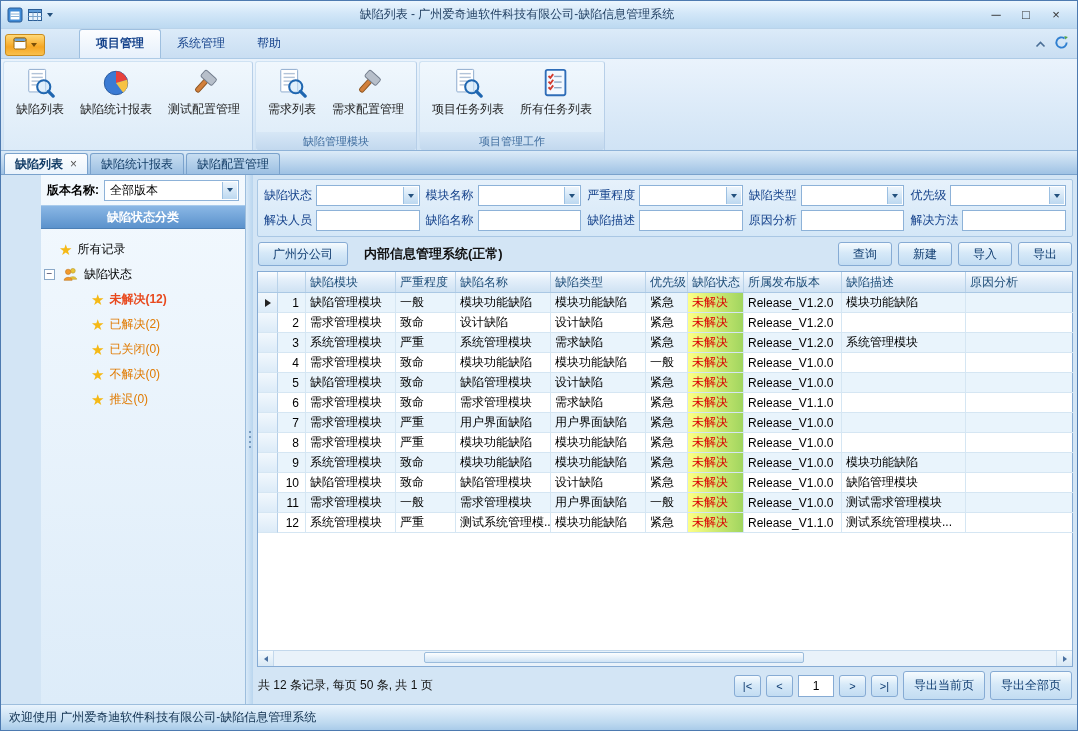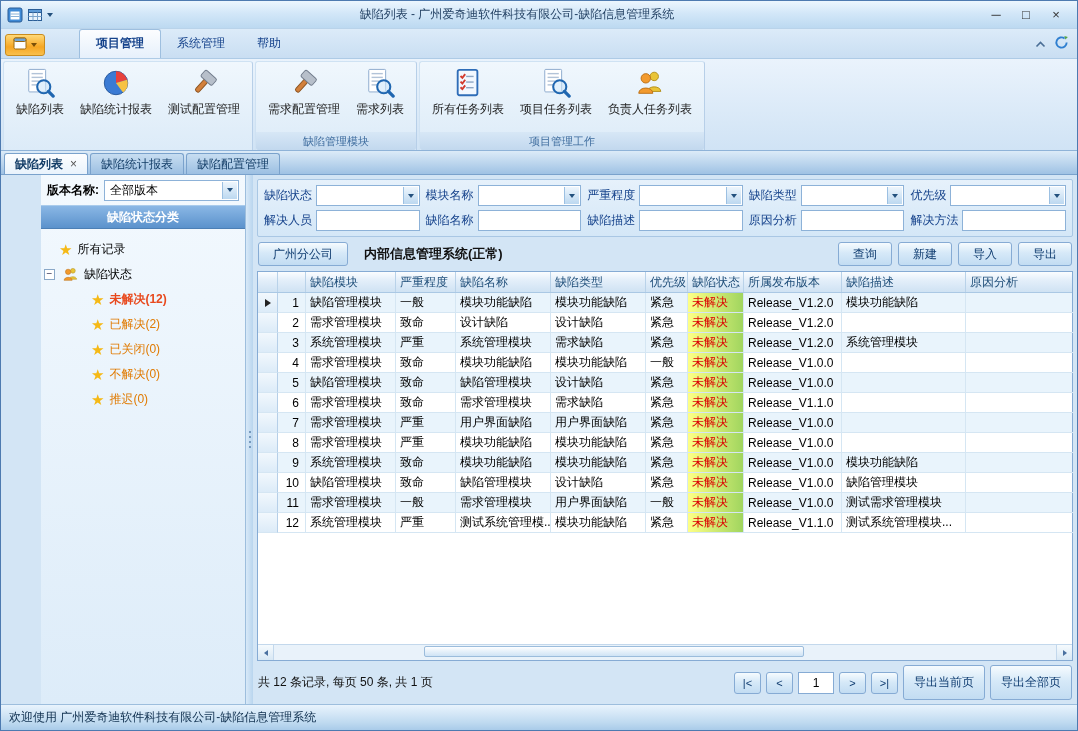--- a/index.html
+++ b/index.html
@@ -96,21 +96,21 @@
   .hs-track{flex:1;height:15px;position:relative;}
   .hs-thumb{position:absolute;left:150px;top:1px;width:380px;height:11px;background:linear-gradient(#fdfeff,#cfe3f5);border:1px solid #9bbcdc;border-radius:2px;}
   .tri-l{width:0;height:0;border-top:3.5px solid transparent;border-bottom:3.5px solid transparent;border-right:4.5px solid #4a70a0;}
   .tri-r{width:0;height:0;border-top:3.5px solid transparent;border-bottom:3.5px solid transparent;border-left:4.5px solid #4a70a0;}
 
   
   .pagerrow{flex:0 0 32px;display:flex;align-items:center;gap:5px;padding:4px 1px;}
   .psummary{color:#111;}
   .pbtn{width:27px;height:22px;padding:0;background:linear-gradient(#f6fbfe,#d6e9f8 45%,#c2dcf2);border:1px solid #86abd4;border-radius:3px;color:#0f3c70;font:inherit;font-size:11px;}
   .pinput{width:36px;height:22px;border:1px solid #86abd4;text-align:center;font:inherit;background:#fff;}
-  .pexp{padding:0 10px;height:35px;}
+  .pexp{padding:0 10px;height:29px;}
 
   
   .statusbar{flex:0 0 26px;background:linear-gradient(#e9f4fd,#bfdaf0 70%,#a9cbe9);border-top:1px solid #9dbedd;display:flex;align-items:center;padding:0 8px;color:#10304f;}
   .sb-right{margin-left:auto;display:flex;align-items:center;gap:4px;}
   .sb-item{padding:0 8px;border-left:1px solid #b9d3ea;display:flex;align-items:center;gap:4px;white-space:nowrap;}
 </style>
 </head>
 <body>
 
 <div class="window">
@@ -212,93 +212,82 @@
             </span>
             <span class="rlab">测试配置管理</span>
           </div>
         </div>
       </div>
       <div class="rgroup">
         <div class="rgroup-buttons">
           <div class="rbtn">
             <span class="ricon">
               <svg viewBox="0 0 32 32">
-                <g transform="rotate(42 16 16)">
-                  <rect x="13.5" y="12" width="5" height="16" rx="2" fill="#d2803c" stroke="#8c5420"></rect>
-                  <rect x="8" y="4" width="16" height="9" rx="2" fill="#b7bfca" stroke="#707a8a"></rect>
-                </g>
-              </svg>
-            </span>
-            <span class="rlab">需求配置管理</span>
-          </div>
-          <div class="rbtn">
-            <span class="ricon">
-              <svg viewBox="0 0 32 32">
                 <rect x="4" y="1.5" width="18" height="24" rx="1" fill="#ffffff" stroke="#8aa8cc"></rect>
                 <g stroke="#b2c3d8" stroke-width="1.5">
                   <line x1="7" y1="6" x2="19" y2="6"></line>
                   <line x1="7" y1="10" x2="19" y2="10"></line>
                   <line x1="7" y1="14" x2="19" y2="14"></line>
                   <line x1="7" y1="18" x2="14" y2="18"></line>
                 </g>
                 <circle cx="20" cy="20" r="7" fill="#cde6fa" fill-opacity="0.6" stroke="#1f66b0" stroke-width="2.2"></circle>
                 <line x1="25" y1="25" x2="30" y2="30" stroke="#1f66b0" stroke-width="3.5" stroke-linecap="round"></line>
               </svg>
             </span>
             <span class="rlab">需求列表</span>
           </div>
+          <div class="rbtn">
+            <span class="ricon">
+              <svg viewBox="0 0 32 32">
+                <g transform="rotate(42 16 16)">
+                  <rect x="13.5" y="12" width="5" height="16" rx="2" fill="#d2803c" stroke="#8c5420"></rect>
+                  <rect x="8" y="4" width="16" height="9" rx="2" fill="#b7bfca" stroke="#707a8a"></rect>
+                </g>
+              </svg>
+            </span>
+            <span class="rlab">需求配置管理</span>
+          </div>
         </div>
         <div class="rgroup-title">缺陷管理模块</div>
       </div>
       <div class="rgroup">
         <div class="rgroup-buttons">
+          <div class="rbtn">
+            <span class="ricon">
+              <svg viewBox="0 0 32 32">
+                <rect x="4" y="1.5" width="18" height="24" rx="1" fill="#ffffff" stroke="#8aa8cc"></rect>
+                <g stroke="#b2c3d8" stroke-width="1.5">
+                  <line x1="7" y1="6" x2="19" y2="6"></line>
+                  <line x1="7" y1="10" x2="19" y2="10"></line>
+                  <line x1="7" y1="14" x2="19" y2="14"></line>
+                  <line x1="7" y1="18" x2="14" y2="18"></line>
+                </g>
+                <circle cx="20" cy="20" r="7" fill="#cde6fa" fill-opacity="0.6" stroke="#1f66b0" stroke-width="2.2"></circle>
+                <line x1="25" y1="25" x2="30" y2="30" stroke="#1f66b0" stroke-width="3.5" stroke-linecap="round"></line>
+              </svg>
+            </span>
+            <span class="rlab">项目任务列表</span>
+          </div>
           <div class="rbtn">
             <span class="ricon">
               <svg viewBox="0 0 32 32">
                 <rect x="5" y="2" width="21" height="27" rx="2" fill="#f2f8ff" stroke="#2f6db8" stroke-width="2"></rect>
                 <g stroke="#8fa7c4" stroke-width="1.5">
                   <line x1="14" y1="9" x2="22" y2="9"></line>
                   <line x1="14" y1="15" x2="22" y2="15"></line>
                   <line x1="14" y1="21" x2="22" y2="21"></line>
                 </g>
                 <g stroke="#d23b2f" stroke-width="2" fill="none">
                   <path d="M8 8.5 l2 2 l3 -4"></path>
                   <path d="M8 14.5 l2 2 l3 -4"></path>
                   <path d="M8 20.5 l2 2 l3 -4"></path>
                 </g>
               </svg>
             </span>
             <span class="rlab">所有任务列表</span>
-          </div>
-          <div class="rbtn">
-            <span class="ricon">
-              <svg viewBox="0 0 32 32">
-                <rect x="4" y="1.5" width="18" height="24" rx="1" fill="#ffffff" stroke="#8aa8cc"></rect>
-                <g stroke="#b2c3d8" stroke-width="1.5">
-                  <line x1="7" y1="6" x2="19" y2="6"></line>
-                  <line x1="7" y1="10" x2="19" y2="10"></line>
-                  <line x1="7" y1="14" x2="19" y2="14"></line>
-                  <line x1="7" y1="18" x2="14" y2="18"></line>
-                </g>
-                <circle cx="20" cy="20" r="7" fill="#cde6fa" fill-opacity="0.6" stroke="#1f66b0" stroke-width="2.2"></circle>
-                <line x1="25" y1="25" x2="30" y2="30" stroke="#1f66b0" stroke-width="3.5" stroke-linecap="round"></line>
-              </svg>
-            </span>
-            <span class="rlab">项目任务列表</span>
-          </div>
-          <div class="rbtn">
-            <span class="ricon">
-              <svg viewBox="0 0 32 32">
-                <circle cx="20.5" cy="9" r="4.5" fill="#e9c437" stroke="#b3901d"></circle>
-                <path d="M13.5 25 c0 -6.5 14 -6.5 14 0 z" fill="#e9c437" stroke="#b3901d"></path>
-                <circle cx="11.5" cy="11" r="5" fill="#f29a2e" stroke="#bc6f14"></circle>
-                <path d="M4 27 c0 -7.5 15 -7.5 15 0 z" fill="#f29a2e" stroke="#bc6f14"></path>
-              </svg>
-            </span>
-            <span class="rlab">负责人任务列表</span>
           </div>
         </div>
         <div class="rgroup-title">项目管理工作</div>
       </div>
     </div>
 
   <div class="doctabs">
       <div class="dtab active">
         <span>缺陷列表</span>
         <span class="x">×</span>

